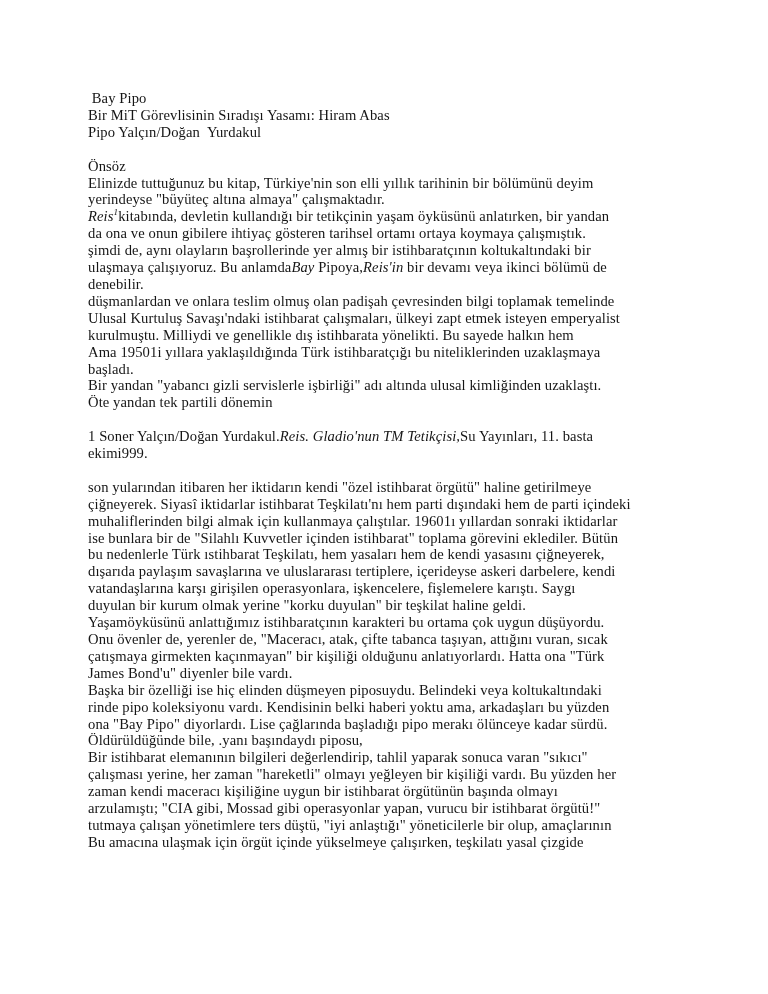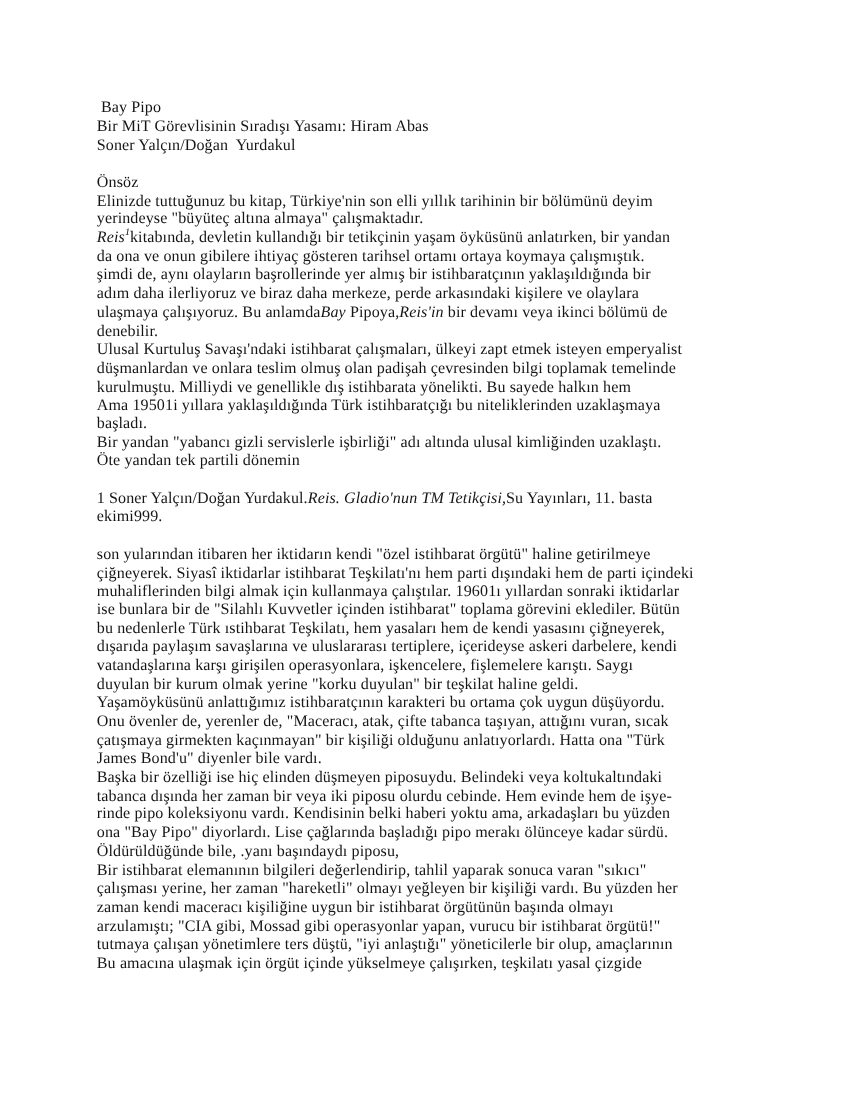--- a/index.html
+++ b/index.html
@@ -39,33 +39,32 @@
     line-height: 0;
   }
 </style>
 </head>
 <body>
 
 <div class="page">
   <div class="textblock" id="lines">
       <div class="line"> Bay Pipo</div>
       <div class="line">Bir MiT Görevlisinin Sıradışı Yasamı: Hiram Abas</div>
-      <div class="line">Soner Yalçın/Doğan  Yurdakul</div>
+      <div class="line">Pipo Yalçın/Doğan  Yurdakul</div>
       <div class="line">&nbsp;</div>
       <div class="line">Önsöz</div>
       <div class="line">Elinizde tuttuğunuz bu kitap, Türkiye'nin son elli yıllık tarihinin bir bölümünü deyim</div>
       <div class="line">yerindeyse "büyüteç altına almaya" çalışmaktadır.</div>
       <div class="line"><span class="it">Reis</span><span class="it sup">1</span><span>kitabında, devletin kullandığı bir tetikçinin yaşam öyküsünü anlatırken, bir yandan</span></div>
       <div class="line">da ona ve onun gibilere ihtiyaç gösteren tarihsel ortamı ortaya koymaya çalışmıştık.</div>
-      <div class="line">şimdi de, aynı olayların başrollerinde yer almış bir istihbaratçının yaklaşıldığında bir</div>
-      <div class="line">adım daha ilerliyoruz ve biraz daha merkeze, perde arkasındaki kişilere ve olaylara</div>
+      <div class="line">şimdi de, aynı olayların başrollerinde yer almış bir istihbaratçının koltukaltındaki bir</div>
       <div class="line"><span>ulaşmaya çalışıyoruz. Bu anlamda</span><span class="it">Bay</span><span> Pipoya,</span><span class="it">Reis'in</span><span> bir devamı veya ikinci bölümü de</span></div>
       <div class="line">denebilir.</div>
+      <div class="line">düşmanlardan ve onlara teslim olmuş olan padişah çevresinden bilgi toplamak temelinde</div>
       <div class="line">Ulusal Kurtuluş Savaşı'ndaki istihbarat çalışmaları, ülkeyi zapt etmek isteyen emperyalist</div>
-      <div class="line">düşmanlardan ve onlara teslim olmuş olan padişah çevresinden bilgi toplamak temelinde</div>
       <div class="line">kurulmuştu. Milliydi ve genellikle dış istihbarata yönelikti. Bu sayede halkın hem</div>
       <div class="line">Ama 19501i yıllara yaklaşıldığında Türk istihbaratçığı bu niteliklerinden uzaklaşmaya</div>
       <div class="line">başladı.</div>
       <div class="line">Bir yandan "yabancı gizli servislerle işbirliği" adı altında ulusal kimliğinden uzaklaştı.</div>
       <div class="line">Öte yandan tek partili dönemin</div>
       <div class="line">&nbsp;</div>
       <div class="line"><span>1 Soner Yalçın/Doğan Yurdakul.</span><span class="it">Reis. Gladio'nun TM Tetikçisi,</span><span>Su Yayınları, 11. basta</span></div>
       <div class="line">ekimi999.</div>
       <div class="line">&nbsp;</div>
       <div class="line">son yularından itibaren her iktidarın kendi "özel istihbarat örgütü" haline getirilmeye</div>
@@ -74,21 +73,20 @@
       <div class="line">ise bunlara bir de "Silahlı Kuvvetler içinden istihbarat" toplama görevini eklediler. Bütün</div>
       <div class="line">bu nedenlerle Türk ıstihbarat Teşkilatı, hem yasaları hem de kendi yasasını çiğneyerek,</div>
       <div class="line">dışarıda paylaşım savaşlarına ve uluslararası tertiplere, içerideyse askeri darbelere, kendi</div>
       <div class="line">vatandaşlarına karşı girişilen operasyonlara, işkencelere, fişlemelere karıştı. Saygı</div>
       <div class="line">duyulan bir kurum olmak yerine "korku duyulan" bir teşkilat haline geldi.</div>
       <div class="line">Yaşamöyküsünü anlattığımız istihbaratçının karakteri bu ortama çok uygun düşüyordu.</div>
       <div class="line">Onu övenler de, yerenler de, "Maceracı, atak, çifte tabanca taşıyan, attığını vuran, sıcak</div>
       <div class="line">çatışmaya girmekten kaçınmayan" bir kişiliği olduğunu anlatıyorlardı. Hatta ona "Türk</div>
       <div class="line">James Bond'u" diyenler bile vardı.</div>
       <div class="line">Başka bir özelliği ise hiç elinden düşmeyen piposuydu. Belindeki veya koltukaltındaki</div>
-      <div class="line">tabanca dışında her zaman bir veya iki piposu olurdu cebinde. Hem evinde hem de işye-</div>
       <div class="line">rinde pipo koleksiyonu vardı. Kendisinin belki haberi yoktu ama, arkadaşları bu yüzden</div>
       <div class="line">ona "Bay Pipo" diyorlardı. Lise çağlarında başladığı pipo merakı ölünceye kadar sürdü.</div>
       <div class="line">Öldürüldüğünde bile, .yanı başındaydı piposu,</div>
       <div class="line">Bir istihbarat elemanının bilgileri değerlendirip, tahlil yaparak sonuca varan "sıkıcı"</div>
       <div class="line">çalışması yerine, her zaman "hareketli" olmayı yeğleyen bir kişiliği vardı. Bu yüzden her</div>
       <div class="line">zaman kendi maceracı kişiliğine uygun bir istihbarat örgütünün başında olmayı</div>
       <div class="line">arzulamıştı; "CIA gibi, Mossad gibi operasyonlar yapan, vurucu bir istihbarat örgütü!"</div>
       <div class="line">tutmaya çalışan yönetimlere ters düştü, "iyi anlaştığı" yöneticilerle bir olup, amaçlarının</div>
       <div class="line">Bu amacına ulaşmak için örgüt içinde yükselmeye çalışırken, teşkilatı yasal çizgide</div>
     </div>

